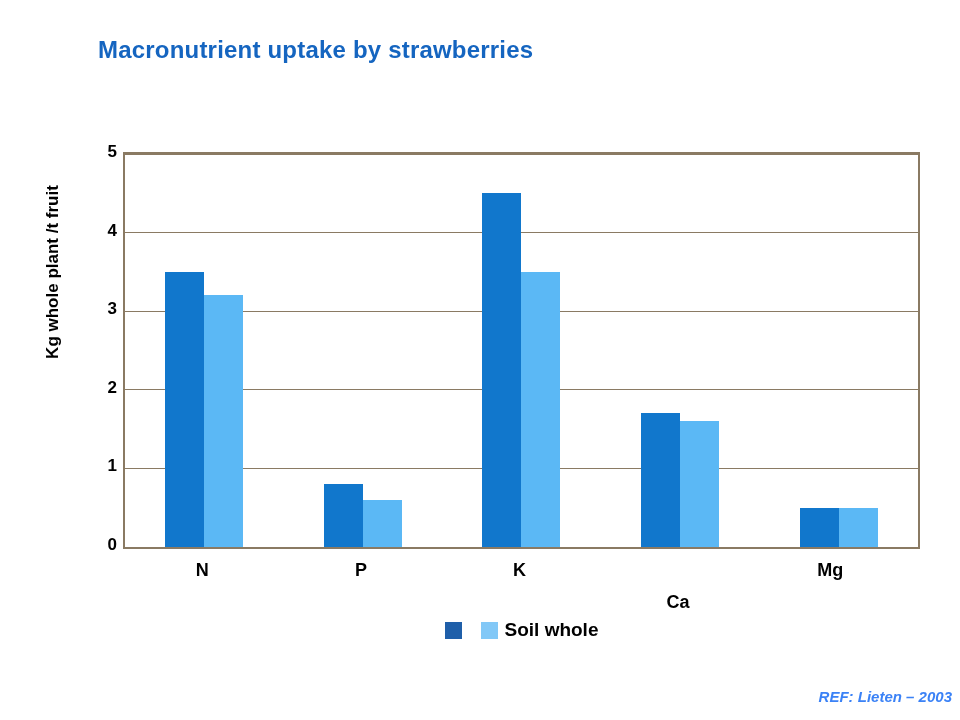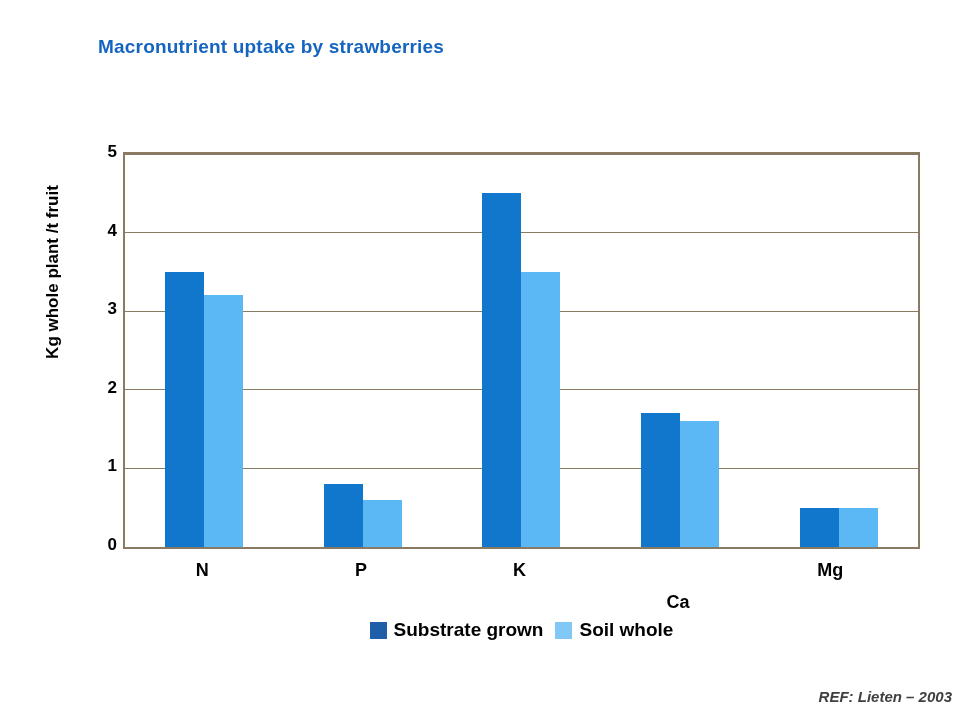--- a/index.html
+++ b/index.html
@@ -17,21 +17,21 @@
   #slide {
     position: absolute;
     left: 0; top: 0;
     width: 960px;
     height: 720px;
   }
   #chart-title {
     position: absolute;
     left: 98px;
     top: 36px;
-    font-size: 19px;
+    font-size: 24px;
     font-weight: bold;
     color: #1565c0;
     letter-spacing: 0.2px;
     white-space: nowrap;
   }
   
   #ylabel {
     position: absolute;
     left: -77px;
     top: 262px;
@@ -140,21 +140,21 @@
     color: #000000;
     white-space: nowrap;
   }
   #ref {
     position: absolute;
     right: 8px;
     top: 688px;
     font-size: 15px;
     font-weight: bold;
     font-style: italic;
-    color: #404040;
+    color: #3b82f6;
     white-space: nowrap;
   }
 </style>
 </head>
 <body>
 
 <div id="slide">
 
   <div id="chart-title">Macronutrient uptake by strawberries</div>
 
@@ -205,21 +205,20 @@
       <div class="xtick" style="left: 0px; width: 158.6px;">N</div>
       <div class="xtick" style="left: 158.6px; width: 158.6px;">P</div>
       <div class="xtick" style="left: 317.2px; width: 158.6px;">K</div>
       <div class="xtick" style="left: 475.8px; width: 158.6px; margin-top: 32px;">Ca</div>
       <div class="xtick" style="left: 628px; width: 158.6px;">Mg</div>
     </div>
 
   <div id="legend">
       <div class="legend-item">
         <span class="legend-swatch s0" style="background: rgb(31, 95, 169);"></span>
-        <span class="legend-label">Substrate grown</span>
       </div>
       <div class="legend-item">
         <span class="legend-swatch s1" style="background: rgb(130, 200, 247);"></span>
         <span class="legend-label">Soil whole</span>
       </div>
     </div>
 
   <div id="ref">REF:  Lieten – 2003</div>
 
 </div>

